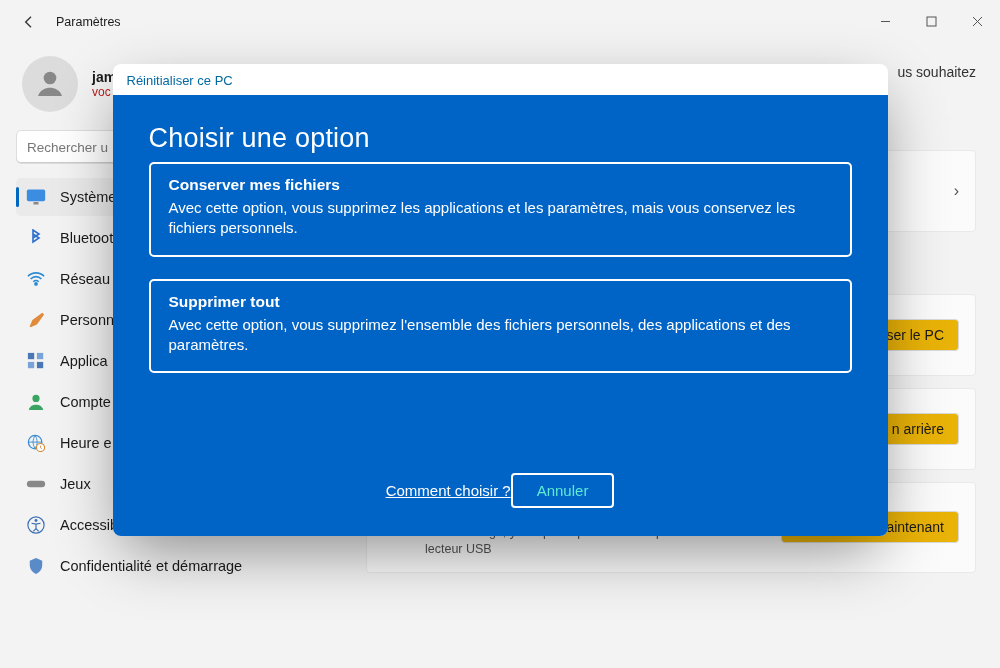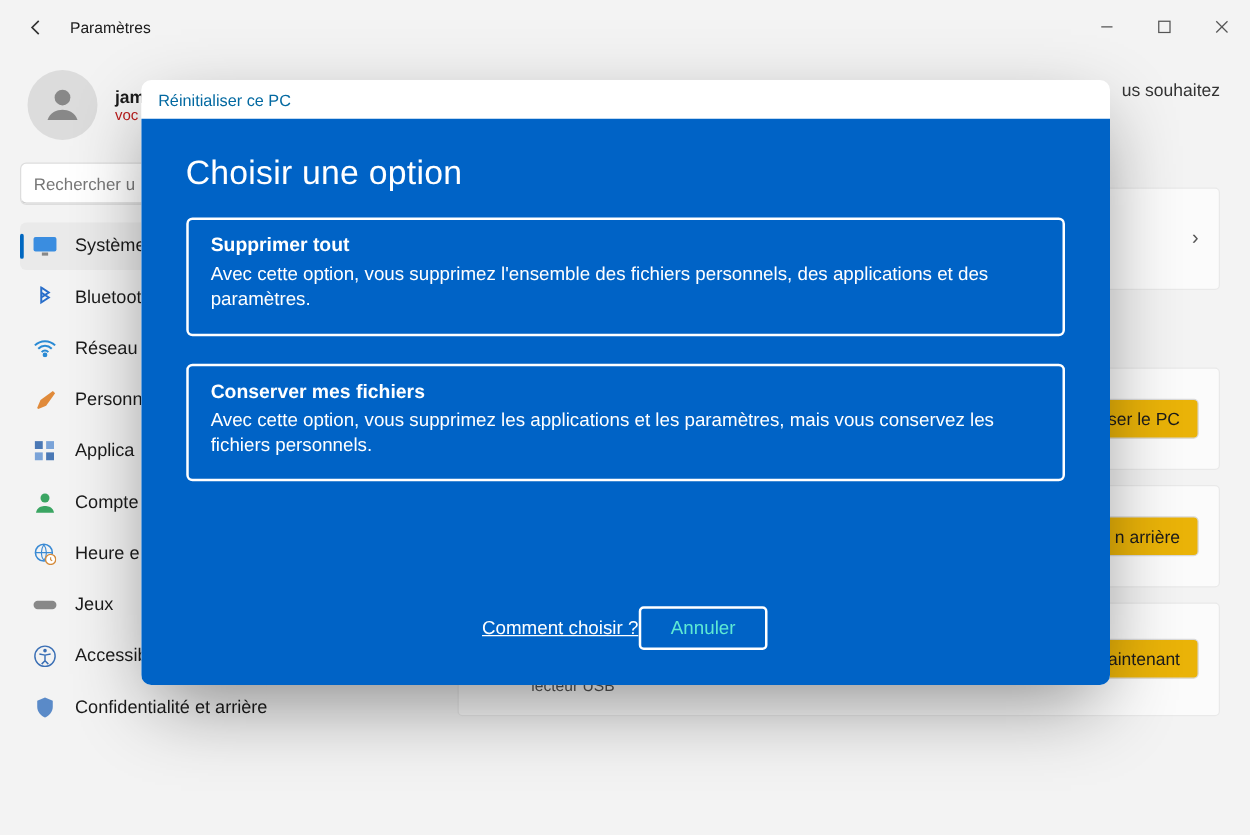--- a/index.html
+++ b/index.html
@@ -67,21 +67,21 @@
     width: 775px; margin-top:64px; border-radius:8px; overflow:hidden;
     box-shadow: 0 22px 60px -10px rgba(0,0,0,0.45);
     background:#fff;
   }
   .dialog-header {
     font-size:13px; padding:9px 14px 7px; color:#0369a1;
   }
   .dialog-body {
     background:#0063c6; color:#fff; padding:28px 36px 28px;
   }
-  .dialog-body h1 { font-weight:400; font-size:27px; letter-spacing:0.2px; margin-bottom:20px;}
+  .dialog-body h1 { font-weight:400; font-size:27px; letter-spacing:0.2px; margin-bottom:8px;}
   .option {
     border:2px solid #fff; border-radius:5px; padding:12px 18px 16px; margin-bottom:22px;
     cursor:pointer;
   }
   .option .ot { font-weight:600; font-size:15.5px; margin-bottom:4px; }
   .option .od { font-size:15px; line-height:1.35; }
   .dialog-footer {
     display:flex; justify-content:center; align-items:center;
     margin-top:100px;
   }
@@ -224,21 +224,21 @@
             </svg>
           </span>
         <span>Accessibilité</span>
       </li>
       <li>
         <span class="navicon">
             <svg width="16" height="18" viewBox="0 0 18 20" fill="#5a8ac8">
               <path d="M9 1l7 3v5c0 5-3 8-7 10-4-2-7-5-7-10V4z"></path>
             </svg>
           </span>
-        <span>Confidentialité et arrière</span>
+        <span>Confidentialité et démarrage</span>
       </li>
     </ul>
   </div>
 
   <div class="content">
     <div class="content-top">us souhaitez</div>
 
     <div class="panel-row">
       <div>
         <div class="lead">nel</div>
@@ -276,27 +276,27 @@
   </div>
 </div>
 
 <div class="overlay">
   <div class="dialog">
     <div class="dialog-header">Réinitialiser ce PC</div>
     <div class="dialog-body">
       <h1>Choisir une option</h1>
 
       <div class="option">
+        <div class="ot">Conserver mes fichiers</div>
+        <div class="od">Avec cette option, vous supprimez les applications et les paramètres, mais vous conservez les fichiers personnels.</div>
+      </div>
+
+      <div class="option">
         <div class="ot">Supprimer tout</div>
         <div class="od">Avec cette option, vous supprimez l'ensemble des fichiers personnels, des applications et des paramètres.</div>
-      </div>
-
-      <div class="option">
-        <div class="ot">Conserver mes fichiers</div>
-        <div class="od">Avec cette option, vous supprimez les applications et les paramètres, mais vous conservez les fichiers personnels.</div>
       </div>
 
       <div class="dialog-footer">
         <span class="help-link">Comment choisir ?</span>
         <button class="cancel-btn">Annuler</button>
       </div>
     </div>
   </div>
 </div>
 

